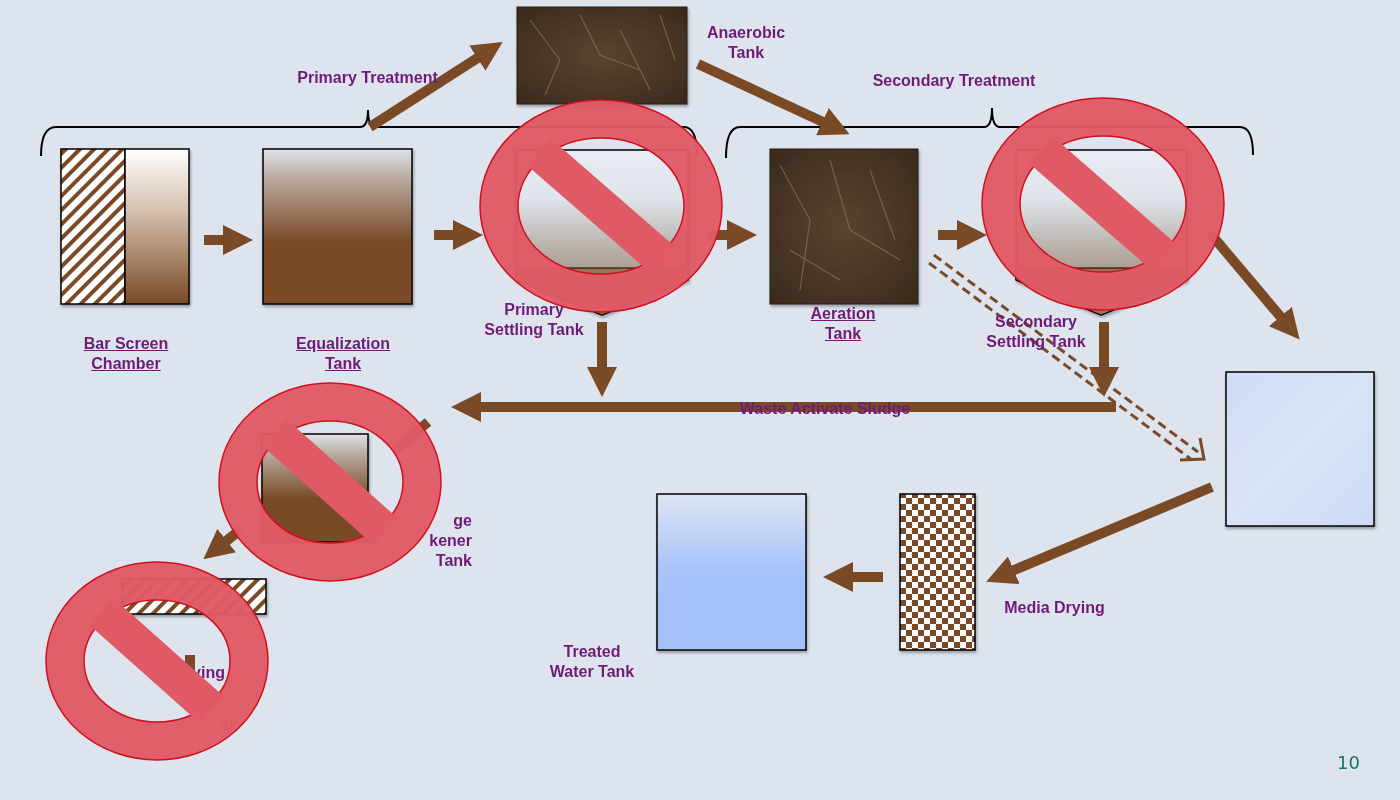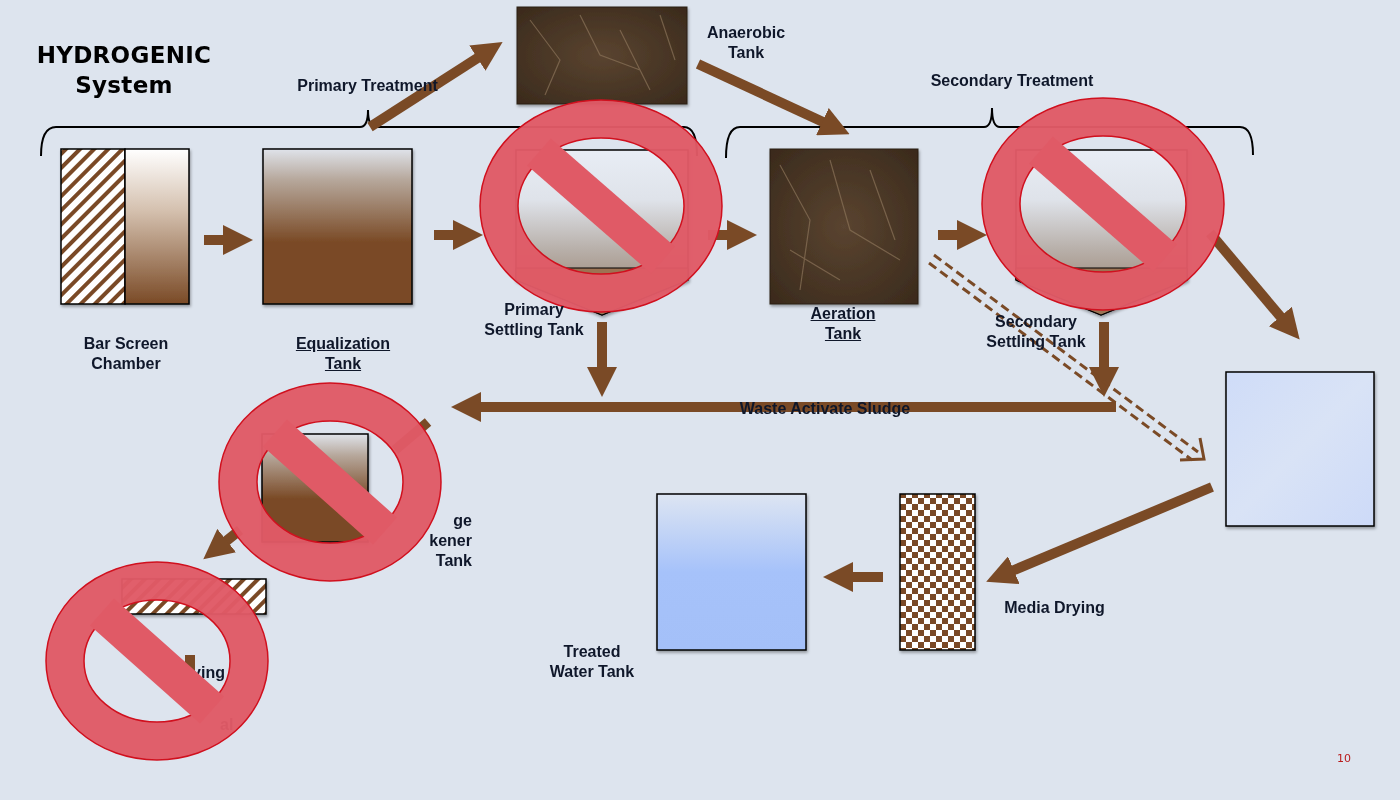--- a/index.html
+++ b/index.html
@@ -1,20 +1,20 @@
 <!DOCTYPE html>
 <html><head>
 <meta charset="utf-8">
 <style>
   html,body{margin:0;padding:0;}
   body{width:1400px;height:800px;overflow:hidden;background:#dde4ee;position:relative;font-family:"Liberation Sans",sans-serif;}
   #stage{position:absolute;left:0;top:0;width:1400px;height:800px;}
-  .lbl{position:absolute;font-family:"Liberation Sans",sans-serif;font-weight:bold;color:#0f172a;font-size:16px;text-align:center;line-height:20px;white-space:pre-line;}
+  .lbl{position:absolute;font-family:"Liberation Sans",sans-serif;font-weight:bold;color:#701a75;font-size:16px;text-align:center;line-height:20px;white-space:pre-line;}
   .title{position:absolute;left:36px;top:40px;font-family:"DejaVu Sans",sans-serif;font-weight:bold;font-size:23px;line-height:30px;text-align:center;width:176px;letter-spacing:0.3px;}
-  .pagenum{position:absolute;left:1337px;top:752px;font-family:"DejaVu Sans",sans-serif;font-size:11px;color:#b91c1c;}
+  .pagenum{position:absolute;left:1337px;top:752px;font-family:"DejaVu Sans",sans-serif;font-size:18px;color:#0f766e;}
   svg{position:absolute;left:0;top:0;}
 </style>
 </head>
 <body>
 
 <div id="stage">
 <svg width="1400" height="800" viewBox="0 0 1400 800">
   <defs>
     <pattern id="hatch" patternUnits="userSpaceOnUse" width="10" height="10" patternTransform="rotate(45)">
       <rect width="10" height="10" fill="#ffffff"></rect>
@@ -147,29 +147,25 @@
     <line x1="-55" y1="-49" x2="55" y2="49" stroke="#e05a66" stroke-width="36"></line>
   </g>
   <g transform="translate(157,661)">
     <ellipse rx="92" ry="80" fill="none" stroke="#e05a66" stroke-width="38" opacity="0.97"></ellipse>
     <ellipse rx="111" ry="99" fill="none" stroke="#d0101e" stroke-width="1.5"></ellipse>
     <ellipse rx="73" ry="61" fill="none" stroke="#d0101e" stroke-width="1.5"></ellipse>
     <line x1="-55" y1="-49" x2="55" y2="49" stroke="#e05a66" stroke-width="36"></line>
   </g>
 </svg>
 
-<div class="title">
-  <div>HYDROGENIC</div>
-  <div>System</div>
-</div>
 
-<div class="lbl" style="left:280px;top:76px;width:175px;text-align:center;">Primary Treatment</div>
-<div class="lbl" style="left:912px;top:71px;width:200px;">Secondary Treatment</div>
+<div class="lbl" style="left:280px;top:68px;width:175px;text-align:center;">Primary Treatment</div>
+<div class="lbl" style="left:854px;top:71px;width:200px;">Secondary Treatment</div>
 
-<div class="lbl" style="left:56px;top:334px;width:140px;">Bar Screen
+<div class="lbl" style="left:56px;top:334px;width:140px;text-decoration:underline;">Bar Screen
 Chamber</div>
 <div class="lbl" style="left:273px;top:334px;width:140px;text-decoration:underline;">Equalization
 Tank</div>
 <div class="lbl" style="left:464px;top:300px;width:140px;">Primary
 Settling Tank</div>
 <div class="lbl" style="left:676px;top:23px;width:140px;">Anaerobic
 Tank</div>
 <div class="lbl" style="left:773px;top:304px;width:140px;text-decoration:underline;">Aeration
 Tank</div>
 <div class="lbl" style="left:966px;top:312px;width:140px;">Secondary

